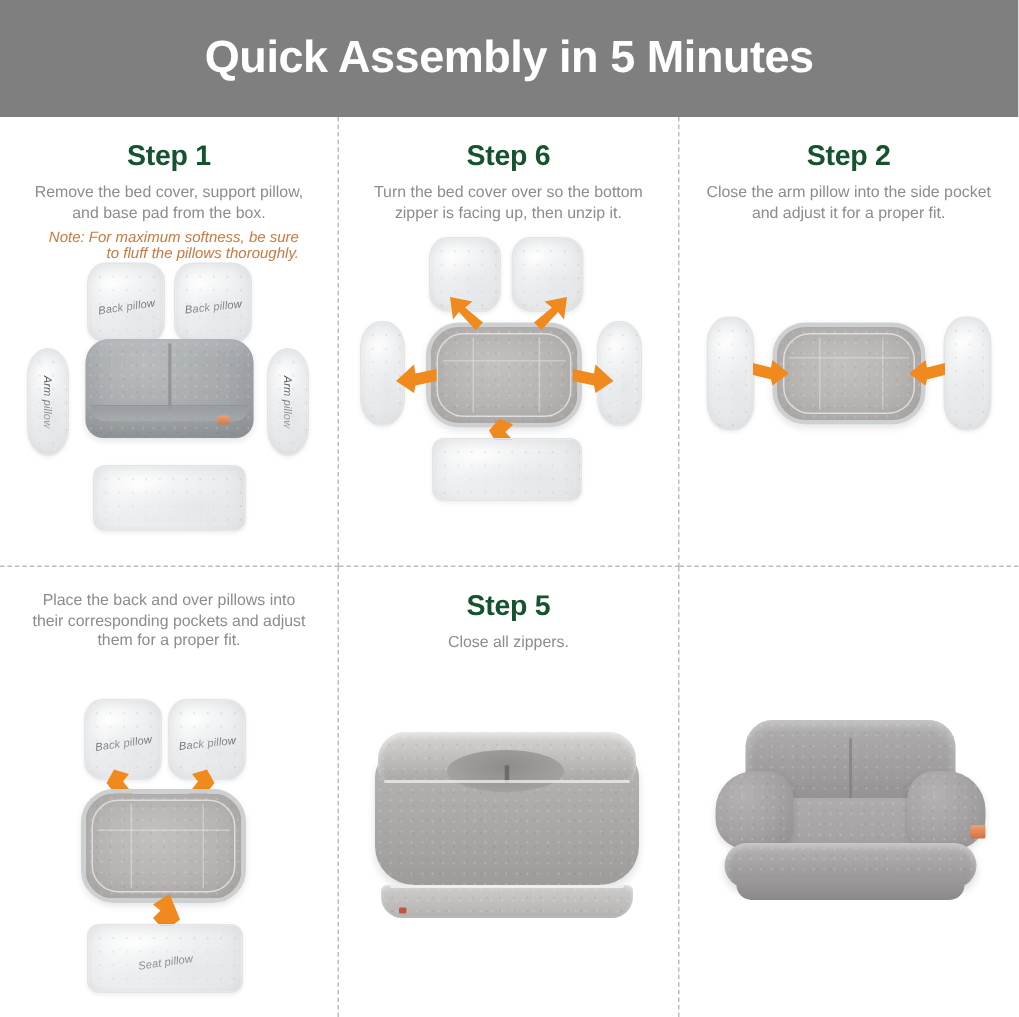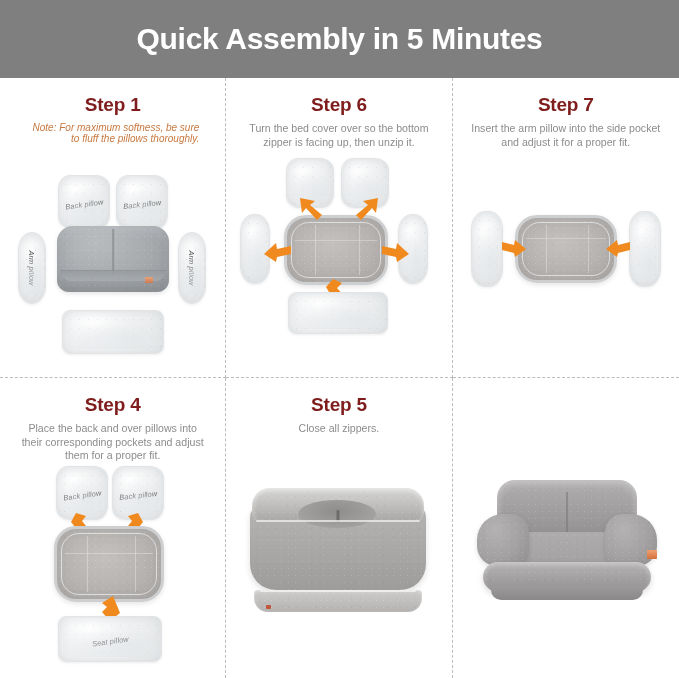--- a/index.html
+++ b/index.html
@@ -51,21 +51,21 @@
   }
 
   .step-head {
     position: absolute; left: 0; top: 0;
     width: 100%;
     padding: 16px 8px 0 8px;
     text-align: center;
   }
   .step-title {
     font-size: 19px; font-weight: bold;
-    color: #7f1d1d;
+    color: #14532d;
     letter-spacing: -0.2px;
     margin-bottom: 6px;
   }
   .step-desc {
     font-size: 10.6px;
     line-height: 13.5px;
     color: #8c8c8c;
     padding: 0 10px;
   }
   .step-note {
@@ -280,20 +280,21 @@
 
   <div class="banner">
     <div class="banner-title">Quick Assembly in 5 Minutes</div>
   </div>
 
   <div class="grid">
 
     <div class="cell c1">
       <div class="step-head">
         <div class="step-title">Step 1</div>
+        <div class="step-desc">Remove the bed cover, support pillow, and base pad from the box.</div>
         <div class="step-note">Note: For maximum softness, be sure to fluff the pillows thoroughly.</div>
       </div>
 
       <div class="art">
 
         <div class="pillow back-pillow" style="left:58px; top:97px;">
           <div class="texture"></div>
           <div class="plabel tiltA">Back pillow</div>
         </div>
         <div class="pillow back-pillow" style="left:116px; top:97px;">
@@ -378,22 +379,22 @@
         </div>
 
         <div class="pillow pad" style="left:62px; top:214px; width:100px; height:42px;">
           <div class="texture"></div>
         </div>
       </div>
     </div>
 
     <div class="cell c3">
       <div class="step-head">
-        <div class="step-title">Step 7</div>
-        <div class="step-desc">Insert the arm pillow into the side pocket and adjust it for a proper fit.</div>
+        <div class="step-title">Step 2</div>
+        <div class="step-desc">Close the arm pillow into the side pocket and adjust it for a proper fit.</div>
       </div>
 
       <div class="art">
         <div class="pillow arm-pillow" style="left:18px; top:133px; width:32px; height:76px;">
           <div class="texture"></div>
         </div>
         <div class="pillow arm-pillow" style="left:176px; top:133px; width:32px; height:76px;">
           <div class="texture"></div>
         </div>
 
@@ -413,21 +414,20 @@
         <div class="arrow" style="left:152px; top:160px;">
           <svg width="26" height="20" viewBox="0 0 26 20">
             <path d="M1 11 L12 2 L13 7 L25 4 L25 12 L13 15 L12 19 Z" fill="#f08a1e"></path>
           </svg>
         </div>
       </div>
     </div>
 
     <div class="cell c4">
       <div class="step-head">
-        <div class="step-title">Step 4</div>
         <div class="step-desc">Place the back and over pillows into their corresponding pockets and adjust them for a proper fit.</div>
       </div>
 
       <div class="art">
         <div class="pillow back-pillow" style="left:56px; top:88px; width:52px; height:54px;">
           <div class="texture"></div>
           <div class="plabel tiltA">Back pillow</div>
         </div>
         <div class="pillow back-pillow" style="left:112px; top:88px; width:52px; height:54px;">
           <div class="texture"></div>

